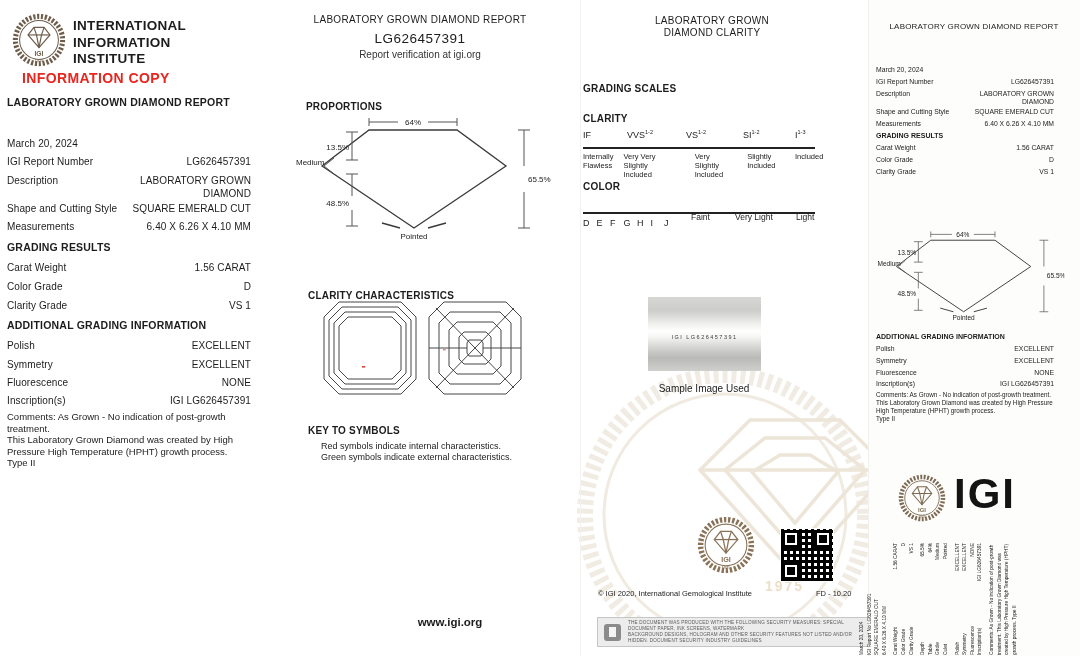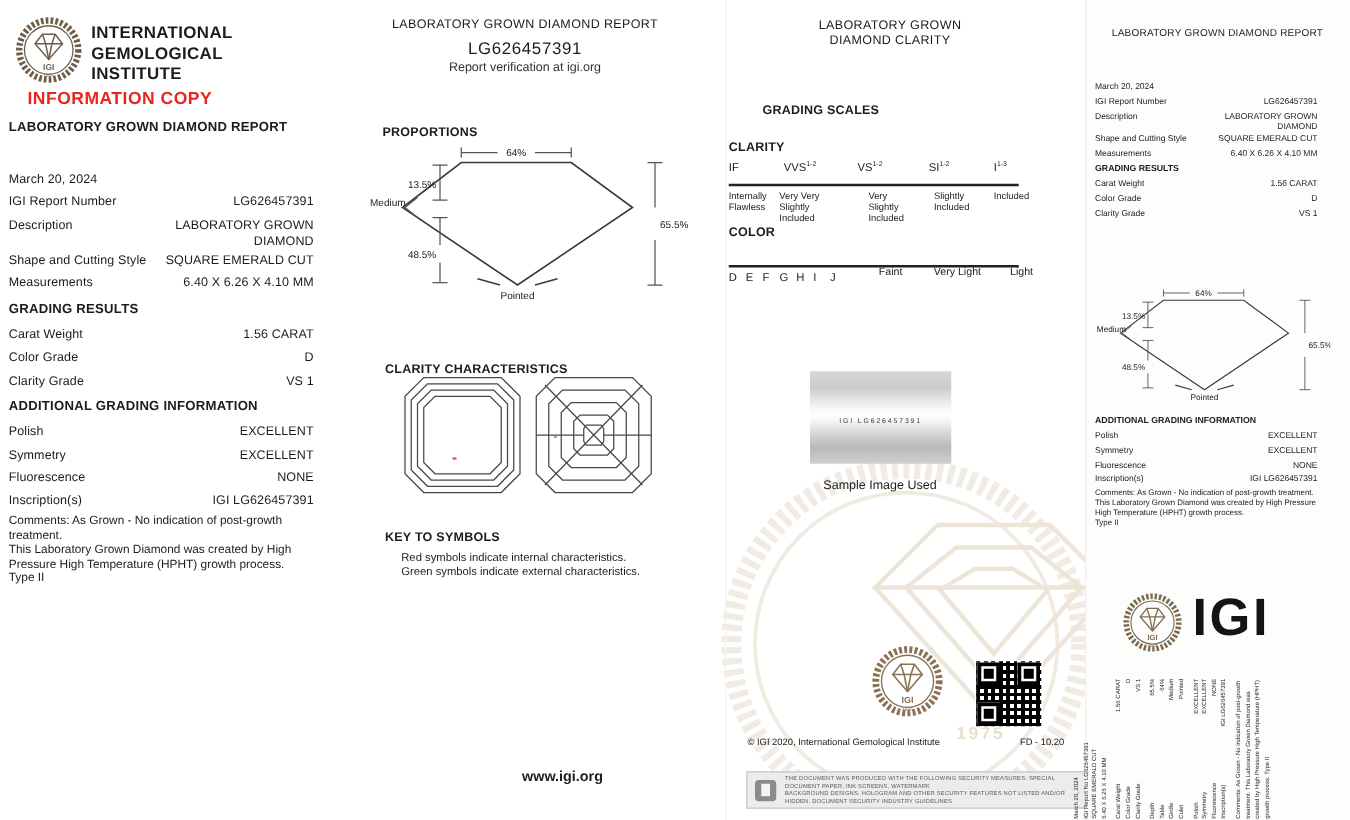--- a/index.html
+++ b/index.html
@@ -20,21 +20,21 @@
   .mtitle{font-size:10px;letter-spacing:.3px;}
   .mnum{font-size:13.5px;letter-spacing:.5px;}
   .mver{font-size:10px;color:#333;}
   .sec-h{font-size:10px;font-weight:bold;letter-spacing:.2px;}
   .key-line{font-size:9px;line-height:11px;}
   .cg-code{font-size:9px;}
   .cg-code sup{font-size:5.5px;}
   .cg-desc{font-size:7.5px;line-height:9px;}
   .rule{position:absolute;height:2px;background:#222;}
   .cl-letter{font-size:9px;display:inline-block;width:13.5px;}
-  .cl-range{position:absolute;font-size:8.5px;margin-left:12px;}
+  .cl-range{position:absolute;font-size:8.5px;}
   
   .sample{width:113px;height:74px;
     background:linear-gradient(180deg,#d7d7d5 0%,#cccccb 18%,#efefed 36%,#ffffff 46%,#f5f5f3 54%,#d9d9d7 66%,#b9b9b7 82%,#cfcfcd 100%);
     display:flex;align-items:center;justify-content:center;}
   .sample span{font-size:5.5px;letter-spacing:1.5px;color:#3a3a3a;margin-top:6px;}
   
   .seal{color:#6f5d4b;}
   .seal svg{display:block;}
   
   .qr{width:54px;height:54px;background:#fff;}
@@ -98,21 +98,21 @@
         <line x1="38" y1="17" x2="35" y2="26"></line>
       <line x1="29" y1="26" x2="32" y2="41"></line>
         <line x1="35" y1="26" x2="32" y2="41"></line>
     </g>
     <text x="32" y="51" text-anchor="middle" font-size="8" font-weight="bold" fill="currentColor">IGI</text>
     <text x="32" y="58" text-anchor="middle" font-size="4.5" fill="currentColor">1975</text>
   </svg>
 </div>
 <div class="abs inst" style="left:73px;top:18px;">
   <div>INTERNATIONAL</div>
-  <div>GEMOLOGICAL</div>
+  <div>INFORMATION</div>
   <div>INSTITUTE</div>
 </div>
 <div class="abs ecopy" style="left:22px;top:70px;color:#e8251e;">INFORMATION COPY</div>
 <div class="abs hdr" style="left:7px;top:96px;">LABORATORY GROWN DIAMOND REPORT</div>
 
 <div class="abs fs10" style="left:7px;top:138px;">March 20, 2024</div>
 
 <div class="row fs10" style="left:7px;top:156px;width:244px;">
   <span>IGI Report Number</span>
   <span class="val">LG626457391</span>
@@ -239,21 +239,21 @@
 </div>
 
 <div class="abs sec-h" style="left:308px;top:425px;">KEY TO SYMBOLS</div>
 <div class="abs key-line" style="left:321px;top:441px;">Red symbols indicate internal characteristics.</div>
 <div class="abs key-line" style="left:321px;top:452px;">Green symbols indicate external characteristics.</div>
 
 <div class="abs ctr mtitle" style="left:612px;top:15px;width:200px;line-height:12px;">
   <div>LABORATORY GROWN</div>
   <div>DIAMOND CLARITY</div>
 </div>
-<div class="abs sec-h" style="left:610px;top:83px;">GRADING SCALES</div>
+<div class="abs sec-h" style="left:583px;top:83px;">GRADING SCALES</div>
 <div class="abs sec-h" style="left:583px;top:113px;">CLARITY</div>
 
 <div class="row" style="left:583px;top:129px;width:232px;align-items:center;">
   <div class="cg-code" style="width:44px;"><span>IF</span><sup></sup></div>
   <div class="cg-code" style="width:59px;"><span>VVS</span><sup>1-2</sup></div>
   <div class="cg-code" style="width:57px;"><span>VS</span><sup>1-2</sup></div>
   <div class="cg-code" style="width:52px;"><span>SI</span><sup>1-2</sup></div>
   <div class="cg-code" style="width:20px;"><span>I</span><sup>1-3</sup></div>
 </div>
 <div class="rule" style="left:583px;top:147px;width:232px;"></div>

